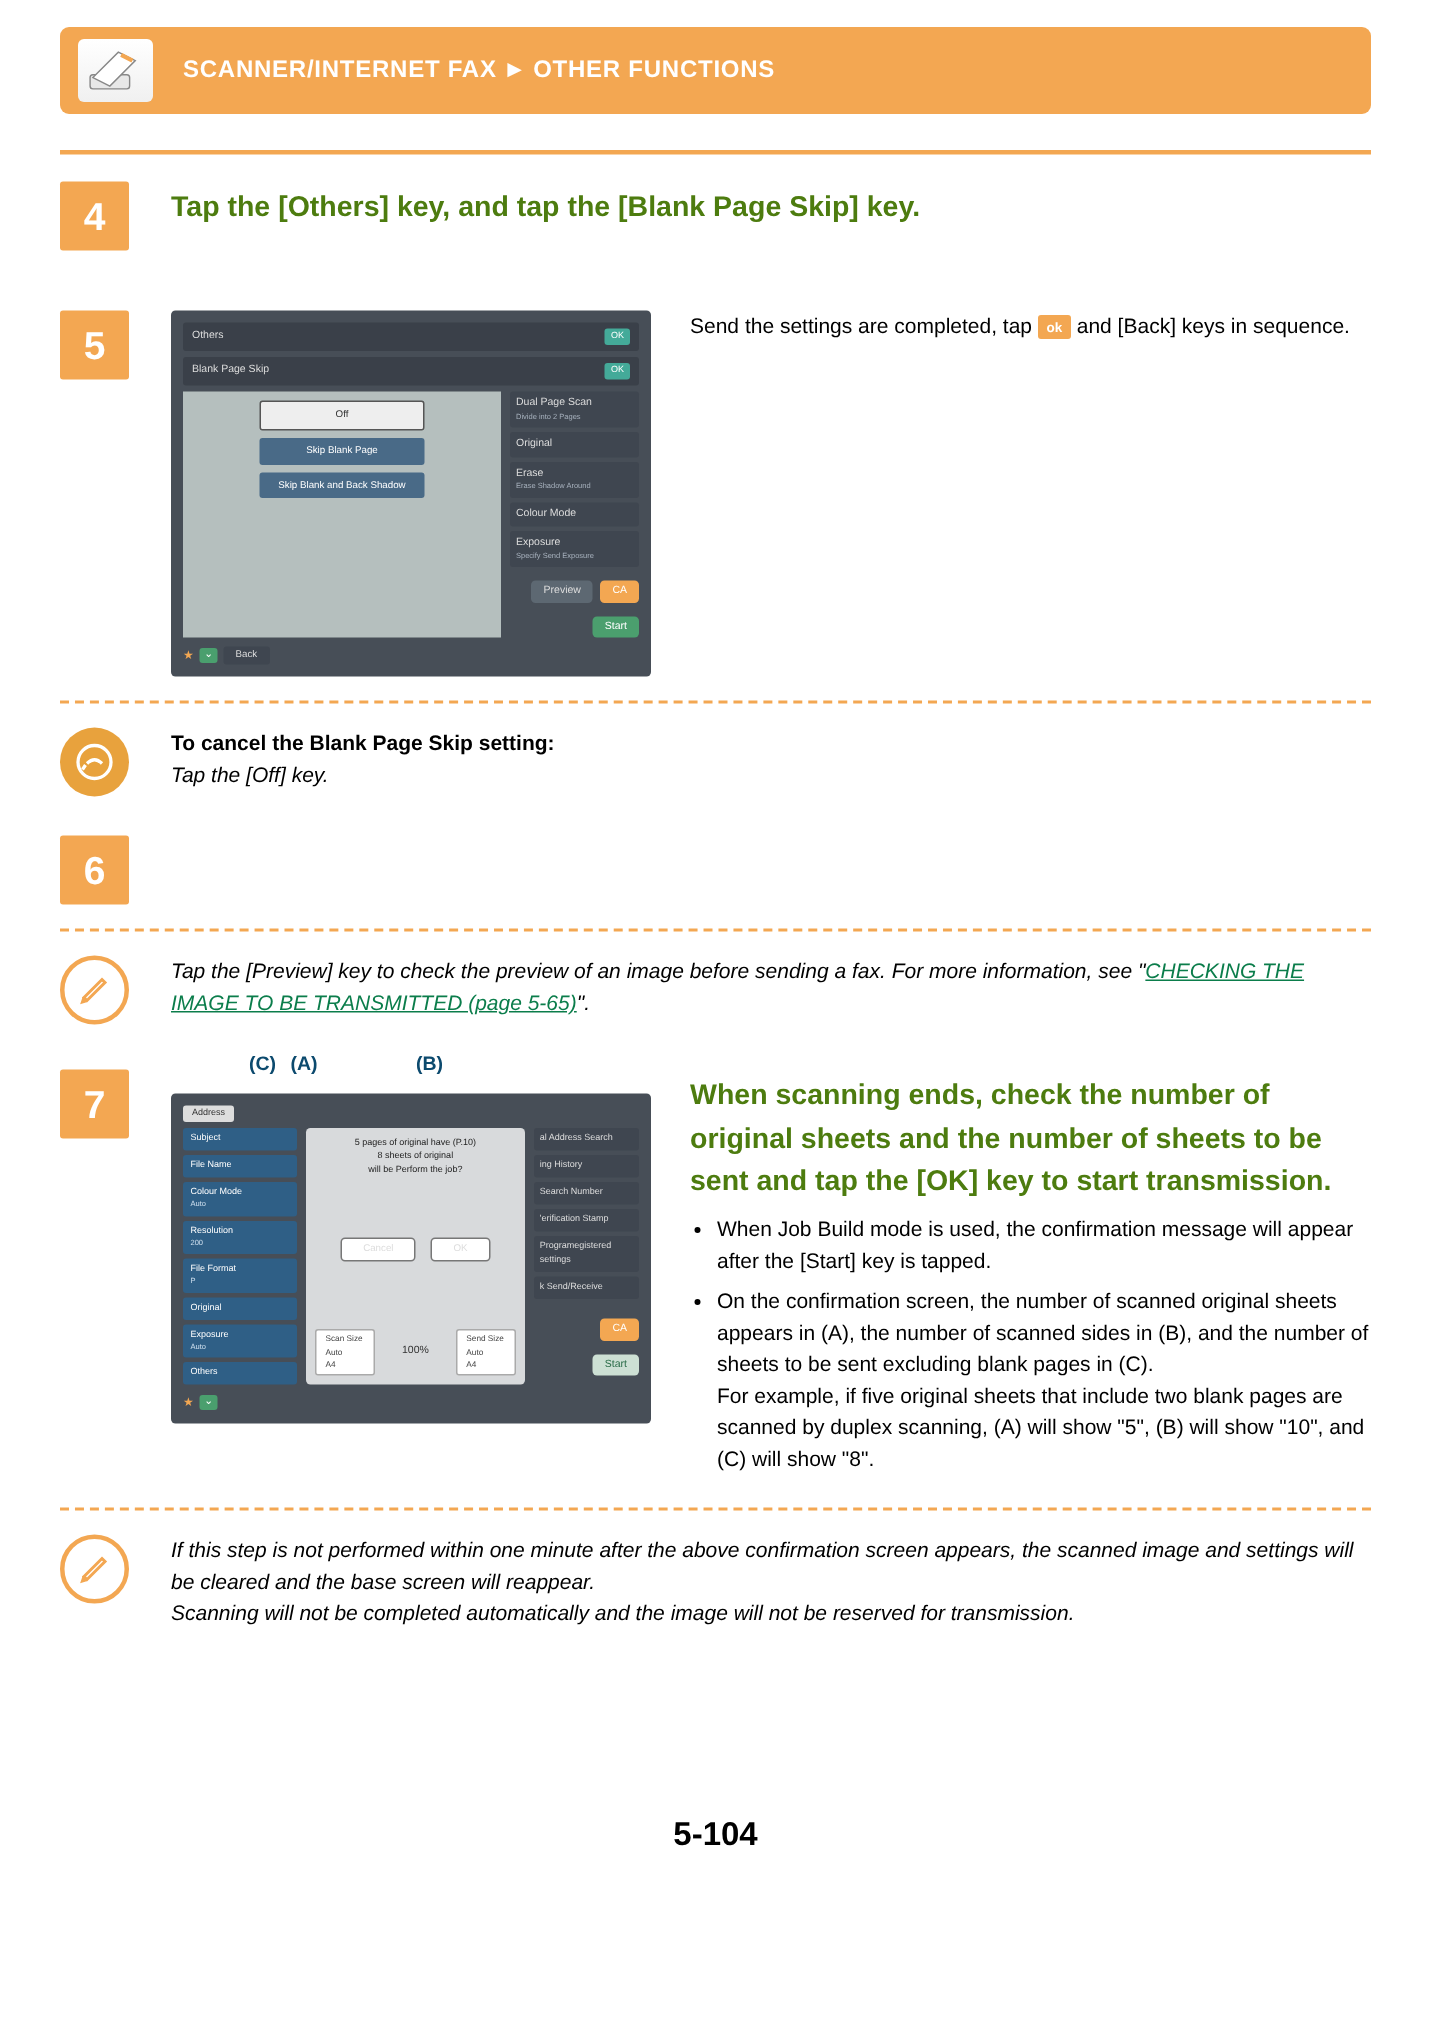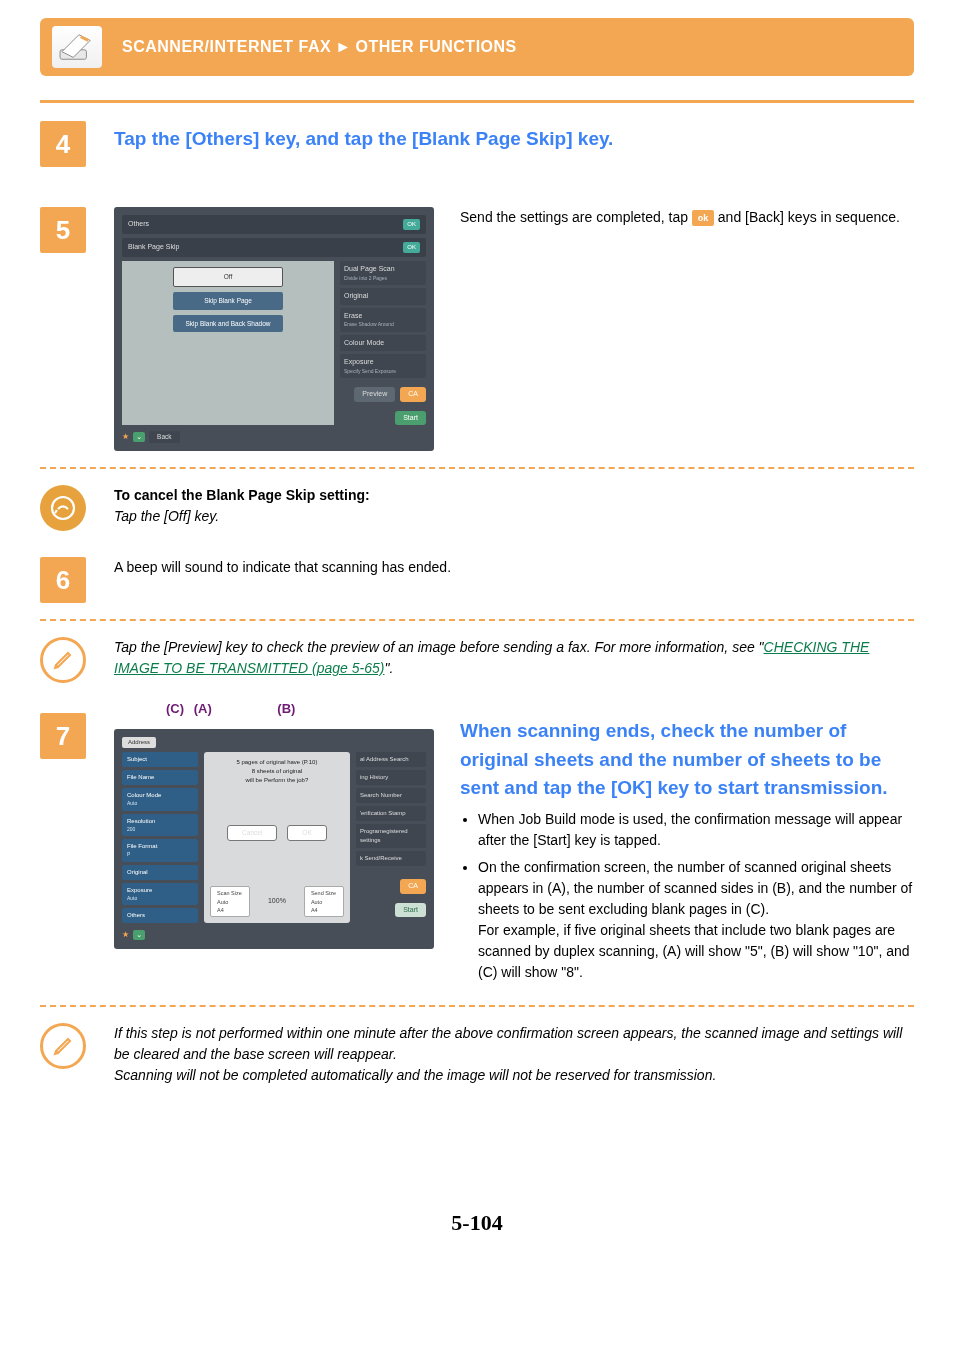--- a/index.html
+++ b/index.html
@@ -38,21 +38,21 @@
   .hr-solid { border:0; border-top:3px solid #f3a752; margin: 24px 0 14px 0; }
 
   
   .step-row { display:flex; align-items:flex-start; margin-top:18px; }
   .step-num {
     width: 46px; height: 46px; background:#f3a752; color:#fff;
     font-weight:bold; font-size:26px; display:flex; align-items:center; justify-content:center;
     flex-shrink:0; border-radius:2px;
   }
   .step-content { padding-left: 28px; flex:1; }
-  .step-title { font-weight:bold; font-size:19px; color:#3b82f6; margin:4px 0 6px 0; }
+  .step-title { font-weight:bold; font-size:19px; color:#4d7c0f; margin:4px 0 6px 0; }
   .step-text { font-size:14px; }
 
   .two-col { display:flex; gap:26px; align-items:flex-start; }
   .panel-img-box { width: 320px; flex-shrink:0; }
 
   .dashed { border:0; border-top:2px dashed #f3a752; margin: 16px 0; }
 
   
   .note-row { display:flex; align-items:flex-start; margin: 14px 0; }
   .note-icon {
@@ -68,21 +68,21 @@
   .ok-chip {
     display:inline-block; width:22px; height:16px; background:#f3a752;
     color:#fff; font-size:9px; text-align:center; line-height:16px;
     border-radius:2px; vertical-align:middle; font-weight:bold;
   }
   a.link { color:#0b7d4b; text-decoration: underline; }
 
   ul.bullets { margin: 6px 0 0 0; padding-left: 18px; }
   ul.bullets li { margin-bottom: 6px; }
 
-  .page-num { text-align:center; font-weight:bold; font-size:22px; margin-top: 120px; padding-bottom:50px;font-family:Liberation Serif, serif;}
+  .page-num { text-align:center; font-weight:bold; font-size:22px; margin-top: 120px; padding-bottom:50px;}
 
   
   .ui-panel {
     background:#474e57; border-radius:3px; padding:8px; font-size:7px; color:#ddd;
     position: relative;
   }
   .ui-tab { background:#3a4049; display:flex; align-items:center; justify-content:space-between; padding:4px 6px; border-radius:2px; margin-bottom:4px;}
   .ui-okbtn { background:#4a9; color:#fff; padding:1px 4px; border-radius:2px; font-size:6px;}
   .ui-body { display:flex; gap:6px; }
   .ui-left { flex:1; background:#b5bfbe; padding:6px; display:flex; flex-direction:column; align-items:center; gap:5px;}
@@ -97,21 +97,21 @@
   .pv { background:#5d6872; color:#ddd;}
   .ca { background:#f3a752; color:#fff;}
   .st { background:#4b9f6e; color:#fff;}
   .ui-back { display:flex; align-items:center; gap:4px; margin-top:6px; }
   .ui-star { color:#f3a752; font-size:8px;}
   .ui-chev { background:#4a9f6e; color:#fff; padding:0 3px; border-radius:2px; font-size:7px;}
   .ui-backlbl { background:#3f4650; padding:1px 8px; font-size:6.5px; border-radius:2px;}
 
   
   .ui2 { position:relative; }
-  .callouts { position:absolute; top:-14px; left:52px; font-weight:bold; font-size:13px; color:#701a75;}
+  .callouts { position:absolute; top:-14px; left:52px; font-weight:bold; font-size:13px; color:#0c4a6e;}
   .callouts span { display:inline-block; }
   .callouts .cC{ margin-right: 6px;}
   .callouts .cA{ margin-right: 62px;}
   .ui2 .sidebar { width:78px; display:flex; flex-direction:column; gap:3px;}
   .ui2 .sideitem{background:#2f5f86; color:#fff; padding:3px 5px; font-size:6px; border-radius:2px;}
   .ui2 .sideitem .sub{display:block; font-size:5px; color:#cfe0ef;}
   .ui2 .center { flex:1; background:#d8dadc; border-radius:3px; padding:6px; display:flex; flex-direction:column; align-items:center; justify-content: space-between; gap:8px;}
   .ui2 .msg { text-align:center; font-size:6px; color:#222;}
   .dlgbtns { display:flex; gap:10px;}
   .dlgbtn { background:#fff; border:1px solid #777; padding:2px 14px; font-size:6.5px; border-radius:3px;}
@@ -214,21 +214,20 @@
     </div>
     <div>
       <div class="note-title">To cancel the Blank Page Skip setting:</div>
       <div class="note-text">Tap the [Off] key.</div>
     </div>
   </div>
 
   <div class="step-row" style="margin-top:26px;">
     <div class="step-num">6</div>
     <div class="step-content">
-      <div class="step-text">A beep will sound to indicate that scanning has ended.</div>
     </div>
   </div>
 
   <hr class="dashed">
 
   <div class="note-row">
     <div class="note-icon icon-memo">
       <svg width="26" height="26" viewBox="0 0 26 26">
           <path d="M6 18 L18 6 L20 8 L8 20 Z" fill="none" stroke="#f3a752" stroke-width="2"></path>
           <path d="M6 18 L5 21 L8 20" fill="none" stroke="#f3a752" stroke-width="2"></path>

